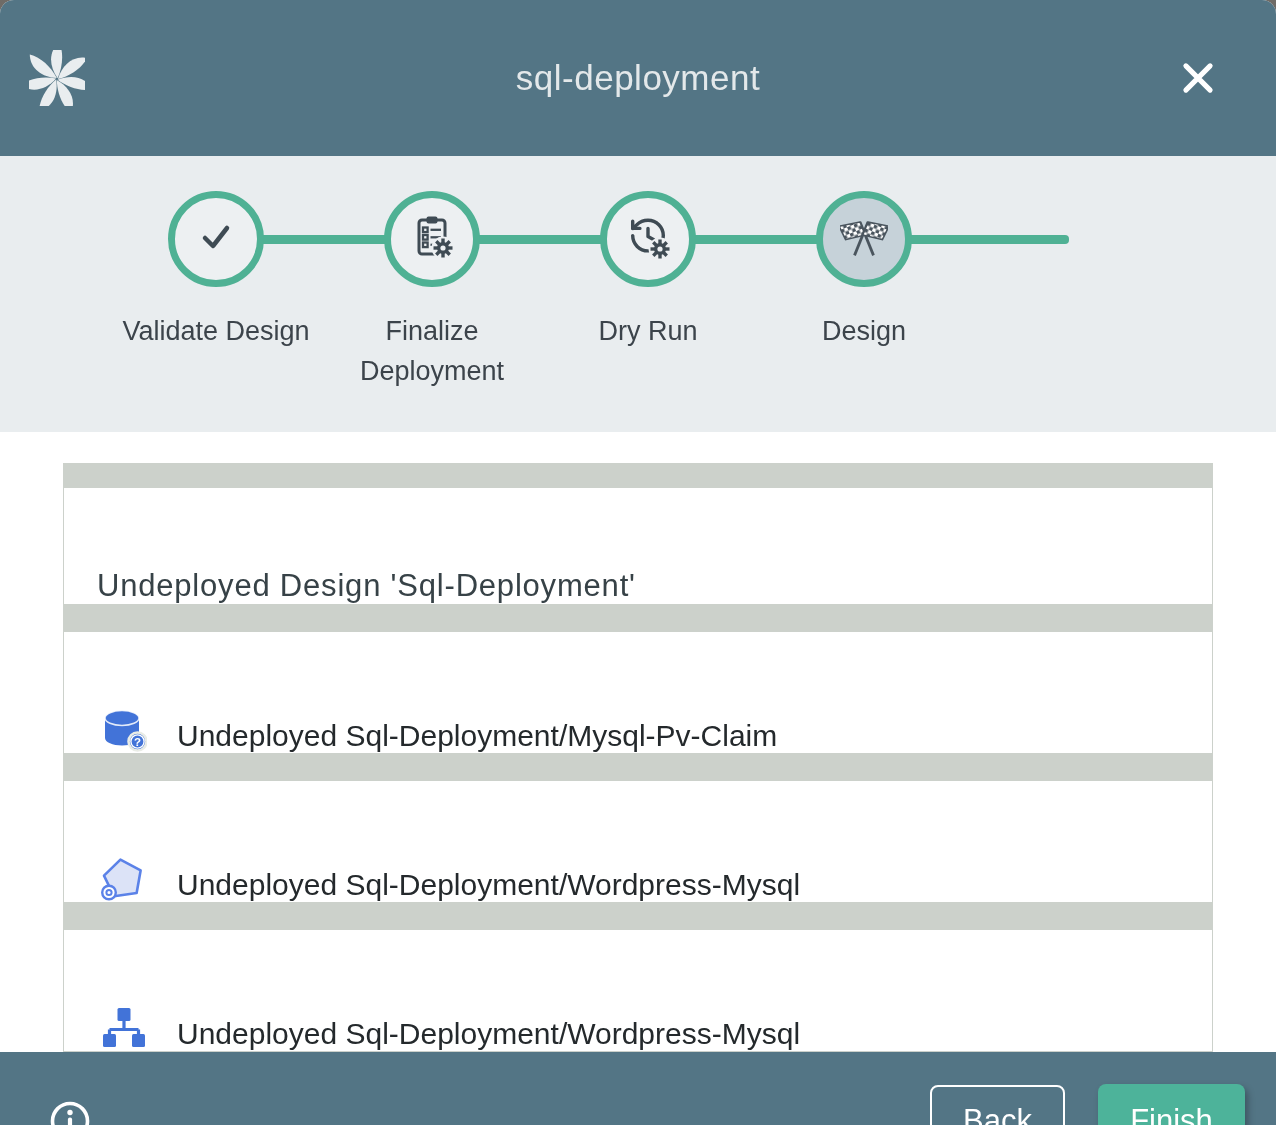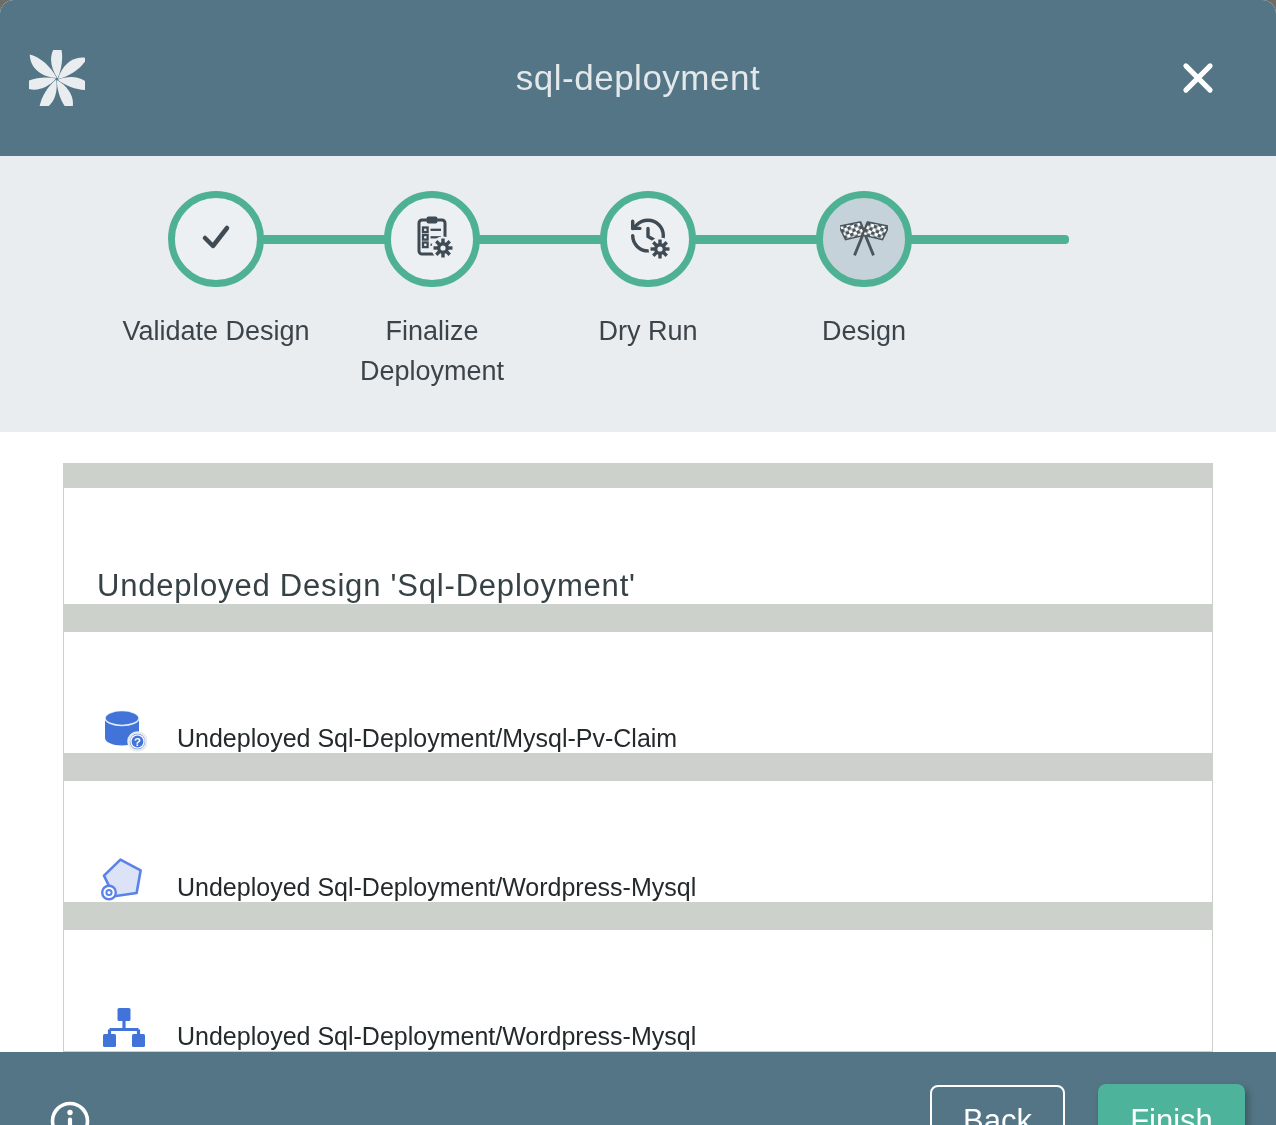--- a/index.html
+++ b/index.html
@@ -59,21 +59,21 @@
   .panel{
     margin:31px 63px 0 63px;
     border:1px solid #ccd1cb;background:#ccd1cb;
     display:flex;flex-direction:column;gap:4px;
   }
   .prow{background:#ffffff;display:flex;align-items:flex-end;margin-top:24px;}
   .prow.hrow{height:116px;padding-left:33px;}
   .hrow .htext{font-size:31px;font-weight:300;letter-spacing:.8px;color:#374247;}
   .prow.item{height:121px;padding-left:35px;}
   .ricon{width:48px;height:48px;flex:none;margin-right:30px;}
-  .itext{font-size:25px;color:#24292c;}
+  .itext{font-size:30px;color:#24292c;}
   
   .ftr{
     height:137px;flex:none;position:relative;
     background:#537585;
     display:flex;align-items:center;
   }
   .info-btn{
     position:absolute;left:47px;top:50%;transform:translateY(-50%);
     width:46px;height:46px;background:none;border:none;padding:0;cursor:pointer;
   }

